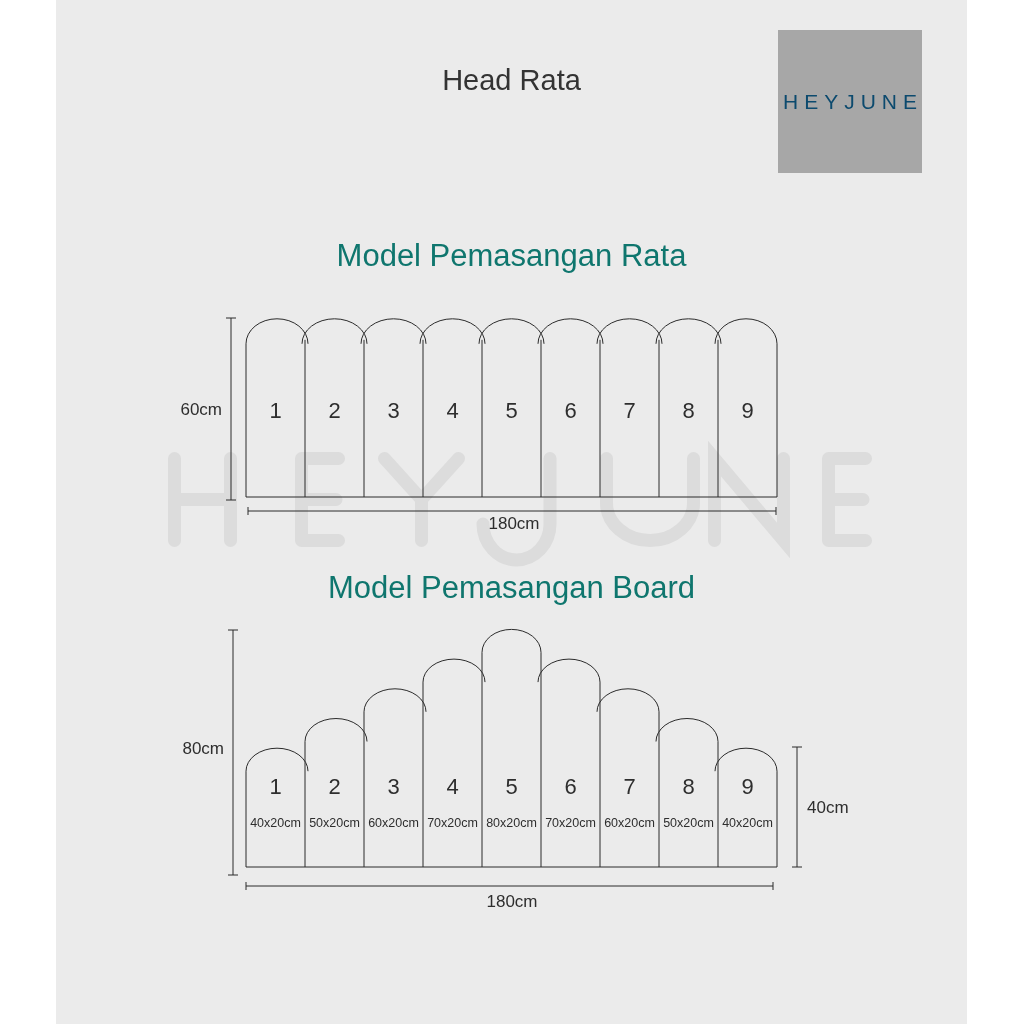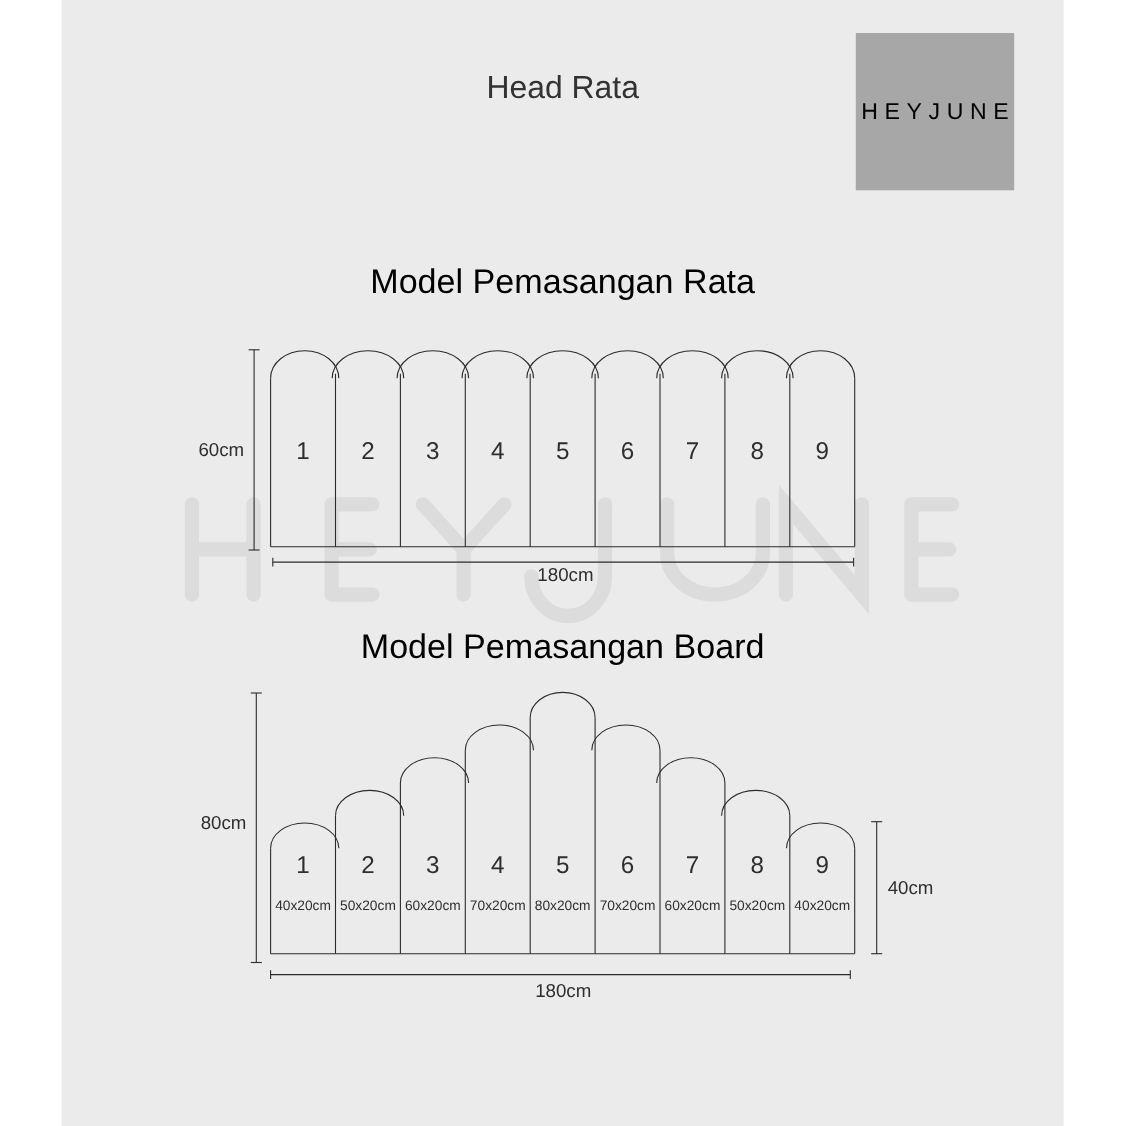--- a/index.html
+++ b/index.html
@@ -16,26 +16,26 @@
     position:absolute;left:56px;top:64px;width:911px;
     text-align:center;font-size:29px;line-height:33px;color:#333333;
     z-index:3;
   }
   .logo{
     position:absolute;left:778px;top:30px;width:144px;height:143px;
     background:#a7a7a7;display:flex;align-items:center;justify-content:center;
     z-index:3;
   }
   .logo-text{
-    color:#000000;font-size:21px;font-weight:300;letter-spacing:6px;
+    color:#0c4a6e;font-size:21px;font-weight:300;letter-spacing:6px;
     text-indent:6px;white-space:nowrap;
   }
   .section-heading{
     position:absolute;left:56px;width:911px;text-align:center;
-    font-size:31px;color:#000000;z-index:3;white-space:nowrap;
+    font-size:31px;color:#0f766e;z-index:3;white-space:nowrap;
   }
   .heading-rata{top:238px;}
   .heading-gunung{top:570px;}
   svg.watermark{position:absolute;left:0;top:0;z-index:1;}
   svg.diagrams{position:absolute;left:0;top:0;z-index:2;}
 </style>
 </head>
 <body>
 
 <div class="stage"></div>

